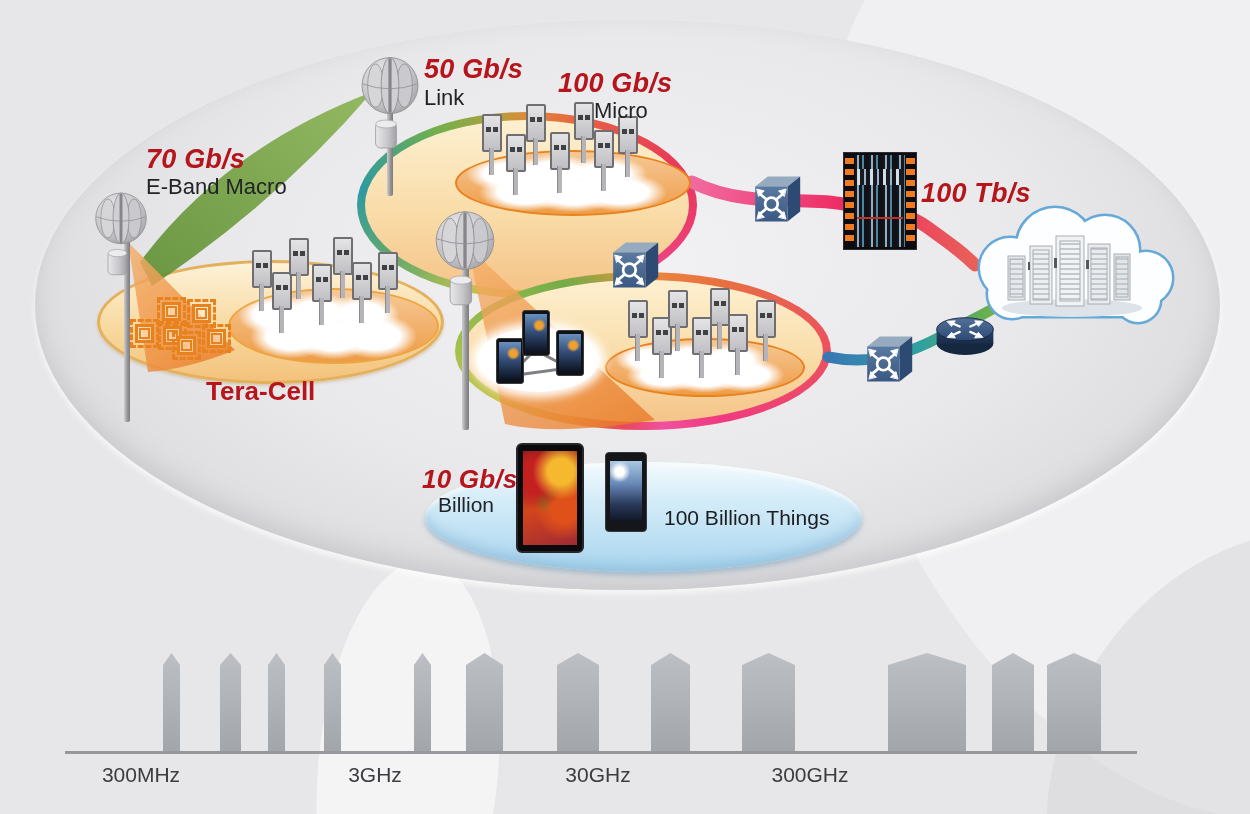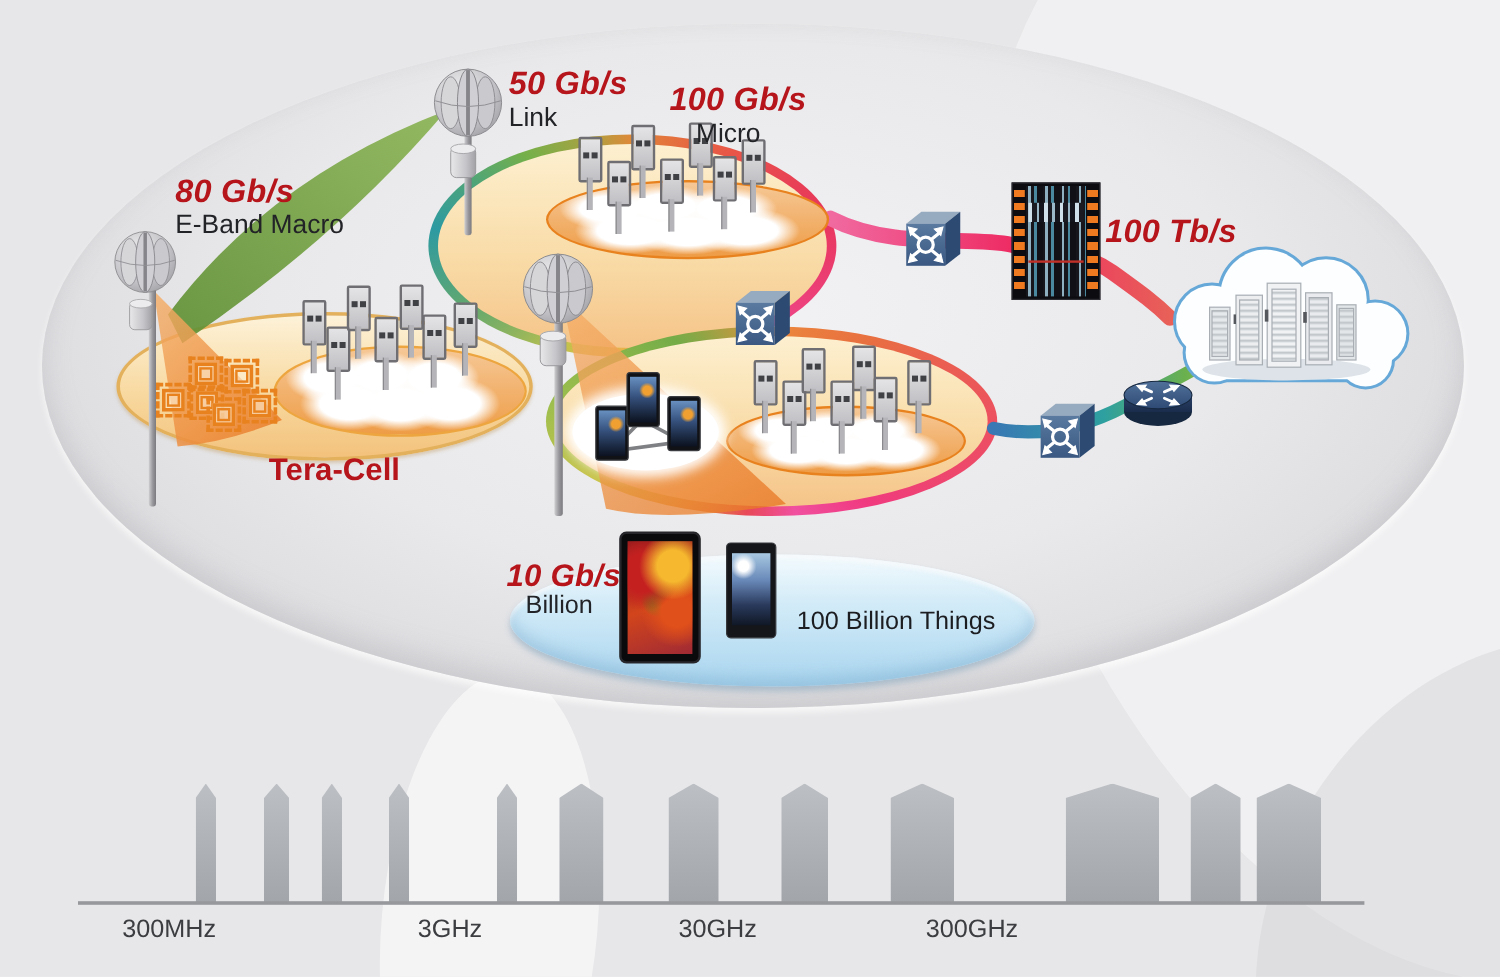--- a/index.html
+++ b/index.html
@@ -91,21 +91,21 @@
 
   
   .node{position:absolute;z-index:6;}
   .antenna-pole{position:absolute;background:linear-gradient(90deg,#cfcfd2,#97979b 55%,#7b7b7f);border-radius:2px;z-index:7;}
   .ant-head{position:absolute;z-index:7;}
 
   
   .lab{position:absolute;z-index:9;white-space:nowrap;}
   .rate{color:#b5151b;font-weight:700;font-size:27px;letter-spacing:.2px;font-style:italic;}
   .sub{color:#222327;font-size:22px;}
-  .tera-lab{color:#b5151b;font-weight:700;font-size:26px;margin-left:18px;}
+  .tera-lab{color:#b5151b;font-weight:700;font-size:26px;}
   .things-lab{color:#1c1d21;font-size:21px;}
 
   
   .specbar{position:absolute;bottom:62px;height:99px;z-index:2;
     background:linear-gradient(180deg,#bcbfc3 0%,#a2a6ab 100%);
     clip-path:polygon(0 12px,50% 0,100% 12px,100% 100%,0 100%);}
   .axis{left:65px;top:751px;width:1072px;height:3px;background:#97989c;z-index:3;}
   .freqlabel{position:absolute;top:763px;transform:translateX(-50%);font-size:21px;color:#3c3d40;z-index:3;}
 </style>
 </head>
@@ -417,22 +417,22 @@
   <div class="abs tablet">
       <div class="screen"></div>
     </div>
   <div class="abs handset">
       <div class="screen"></div>
     </div>
 
   <div class="lab rate" style="left:424px;top:54px">50 Gb/s</div>
   <div class="lab sub" style="left:424px;top:85px">Link</div>
   <div class="lab rate" style="left:558px;top:68px">100 Gb/s</div>
-  <div class="lab sub" style="left:580px;top:98px">Micro</div>
-  <div class="lab rate" style="left:146px;top:144px">80 Gb/s</div>
+  <div class="lab sub" style="left:594px;top:98px">Micro</div>
+  <div class="lab rate" style="left:146px;top:144px">70 Gb/s</div>
   <div class="lab sub" style="left:146px;top:174px">E-Band Macro</div>
   <div class="lab tera-lab" style="left:206px;top:376px">Tera-Cell</div>
   <div class="lab rate" style="left:921px;top:178px">100 Tb/s</div>
   <div class="lab rate" style="left:422px;top:464px;font-size:26px">10 Gb/s</div>
   <div class="lab sub" style="left:438px;top:493px;font-size:21px">Billion</div>
   <div class="lab things-lab" style="left:664px;top:506px">100 Billion Things</div>
 
   <div>
       <div class="specbar" style="left: 163px; width: 17px;"></div>
       <div class="specbar" style="left: 220px; width: 21px;"></div>

